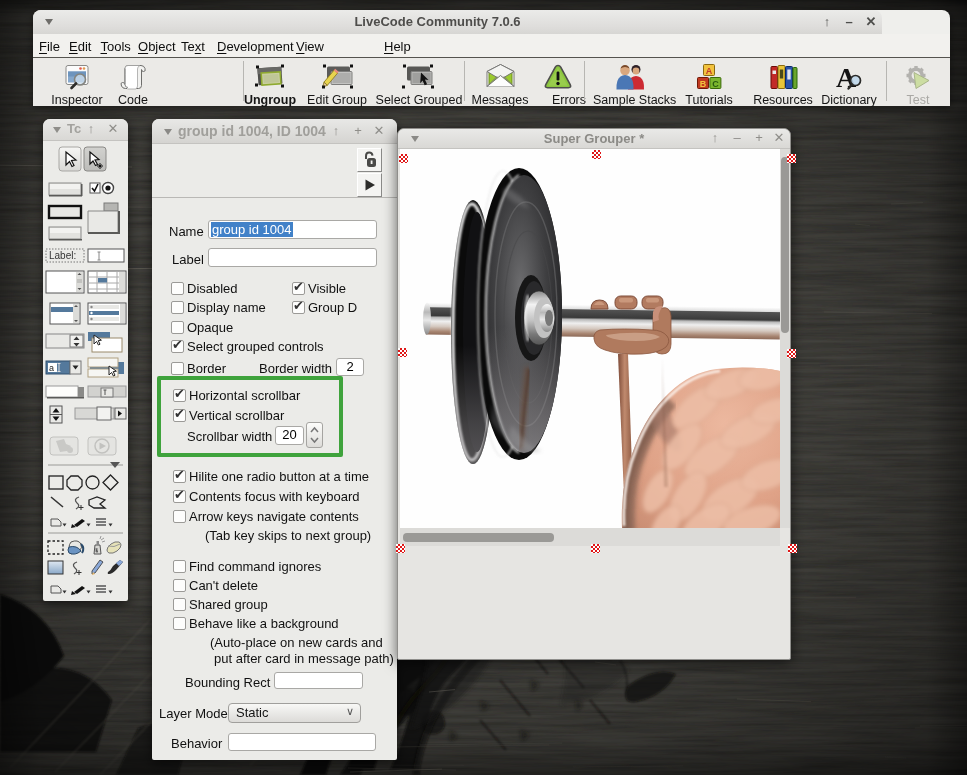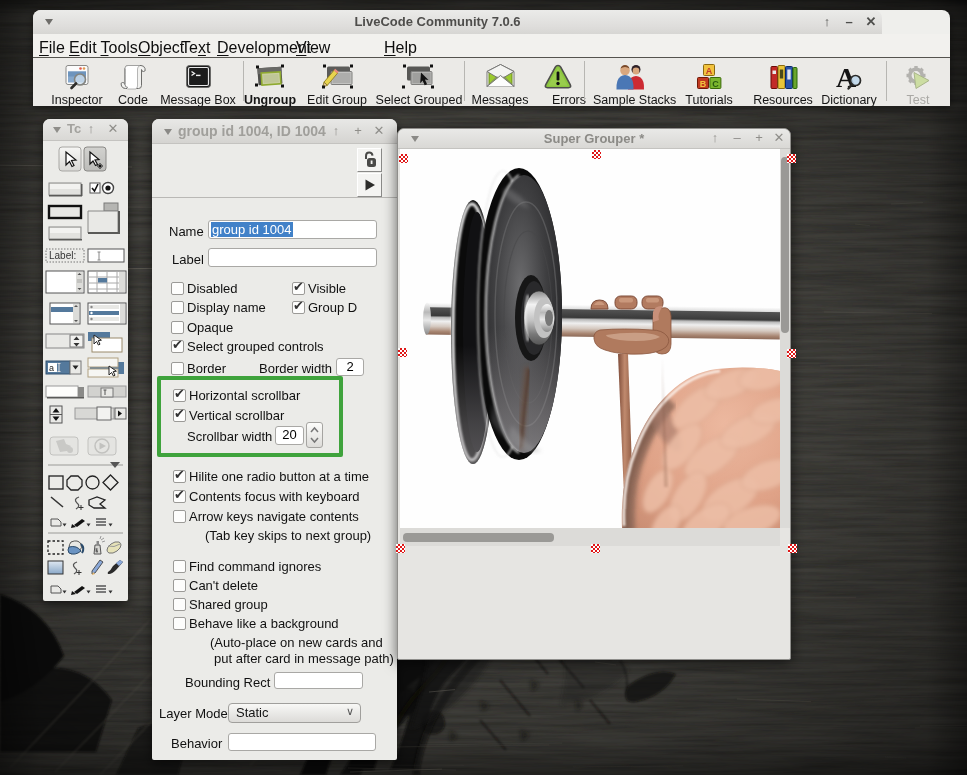--- a/index.html
+++ b/index.html
@@ -5,21 +5,21 @@
 html,body{margin:0;padding:0;width:967px;height:775px;overflow:hidden;background:#111;}
 body{font-family:"Liberation Sans",sans-serif;position:relative;}
 .abs{position:absolute;}
 #desktop{left:0;top:0;width:967px;height:775px;}
 
 #mainwin{left:33px;top:10px;width:917px;height:96px;border-radius:8px 8px 0 0;background:#efefec;box-shadow:0 2px 10px rgba(0,0,0,.55);}
 #titlebar{left:0;top:0;width:849px;height:24px;border-radius:8px 8px 0 0;background:linear-gradient(#ebebe9,#dedddb 70%,#d7d6d3);border-bottom:1px solid #bdbcb9;}
 #titlebar .title{position:absolute;left:0;right:0;top:4px;text-align:center;font-size:13px;font-weight:bold;color:#4e4d4b;}
 .tbtn{position:absolute;top:3px;width:18px;height:18px;color:#4e4e4c;font-size:13px;font-weight:bold;text-align:center;line-height:18px;}
 #menubar{left:0;top:24px;width:917px;height:23px;background:#f2f1ee;border-bottom:1px solid #55544f;}
-#menubar span{position:absolute;top:5px;font-size:16px;color:#0d0d0d;}
+#menubar span{position:absolute;top:5px;font-size:13px;color:#0d0d0d;}
 #menubar u{text-decoration:underline;text-underline-offset:2px;}
 #toolbar{left:0;top:48px;width:917px;height:48px;background:#eBEae7;}
 .tool{position:absolute;top:4px;text-align:center;font-size:12.5px;color:#161616;}
 .tool .ic{display:block;margin:0 auto;height:30px;}
 .tool .lb{display:block;margin-top:1px;white-space:nowrap;}
 .tsep{position:absolute;top:3px;width:1px;height:40px;background:#b7b6b2;}
 
 .win{background:#ebebe8;box-shadow:0 3px 12px rgba(0,0,0,.6);}
 .ptitle{position:absolute;left:0;top:0;right:0;height:21px;background:linear-gradient(#e9e9e7,#d9d8d5);border-bottom:1px solid #c4c3c0;border-radius:7px 7px 0 0;color:#999894;}
 .ptri{position:absolute;width:0;height:0;border:4px solid transparent;border-top:6px solid #6e6d6a;}
@@ -206,29 +206,20 @@
         <span class="lb">Inspector</span>
       </div>
     <div class="tool" style="left:80px;width:40px;">
         <svg class="ic" width="26" height="29" viewBox="0 0 26 29">
           <path d="M8 3 q-3 0 -3 3 l0 16 q0 -2 -2.5 -2 q-2.5 0 -1 3.5 q1 2.5 4 2.5 l13 0 q3 0 3 -3 l0 -16 q0 2 2 2 q2.5 0 1.5 -3 q-1 -3 -4 -3 z" fill="#f2f2f0" stroke="#6e6e6c"></path>
           <path d="M5 22 l0 -16 q0 -3 3 -3 l12 0 q-2.5 1 -2.5 3.5 l0 17 q0 2.5 -2 3 l-8 0" fill="#fff" stroke="#9a9a98" stroke-width=".7"></path>
           <path d="M5 6 q0 13 0 16 q0 3 3 3" fill="none" stroke="#8a8a88"></path>
         </svg>
         <span class="lb">Code</span>
       </div>
-    <div class="tool" style="left:122px;width:86px;">
-        <svg class="ic" width="29" height="29" viewBox="0 0 29 29">
-          <rect x="2.5" y="3" width="24" height="22" rx="3" fill="#1c1c1c" stroke="#6a6a68"></rect>
-          <rect x="4.5" y="5" width="20" height="18" rx="1.5" fill="none" stroke="#e8e8e8" stroke-width="1.2"></rect>
-          <path d="M7.5 9 l3 2 l-3 2" fill="none" stroke="#efefef" stroke-width="1.4"></path>
-          <rect x="12" y="12.2" width="4.5" height="1.4" fill="#efefef"></rect>
-        </svg>
-        <span class="lb">Message Box</span>
-      </div>
     <div class="tsep" style="left:210px;"></div>
     <div class="tool" style="left:209px;width:56px;">
         <svg class="ic" width="34" height="29" viewBox="0 0 34 29">
           <g transform="rotate(-4 17 15)">
             <rect x="5" y="5" width="24" height="17" rx="1" fill="#4f4f4d"></rect>
             <rect x="5" y="5" width="24" height="6" fill="#696966"></rect>
             <rect x="8.5" y="10" width="19" height="12" fill="#c9cf9e" stroke="#8faa30" stroke-width="1.6"></rect>
             <rect x="10.5" y="12" width="15" height="8" fill="#b9bf92" opacity=".6"></rect>
           </g>
           <g fill="#111">

